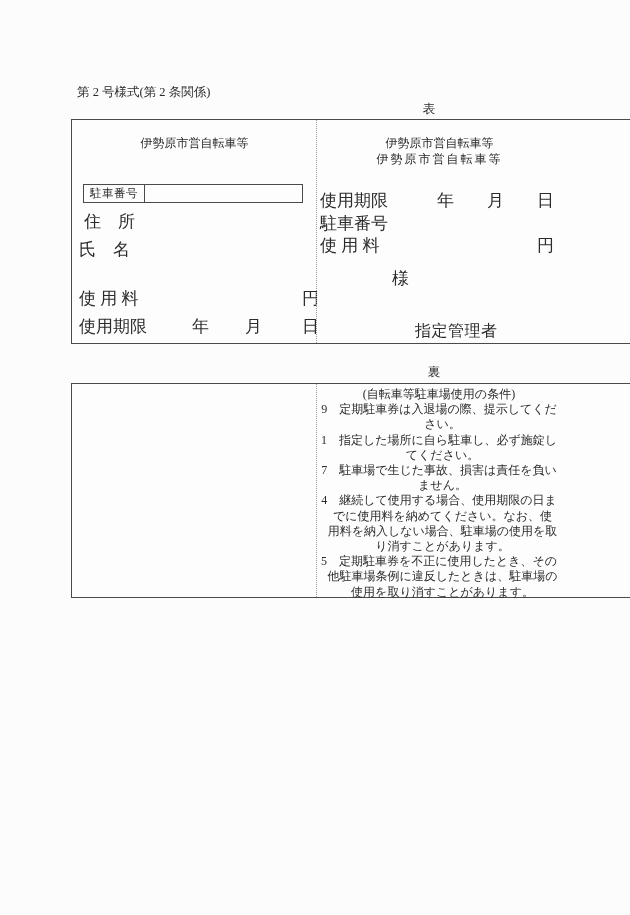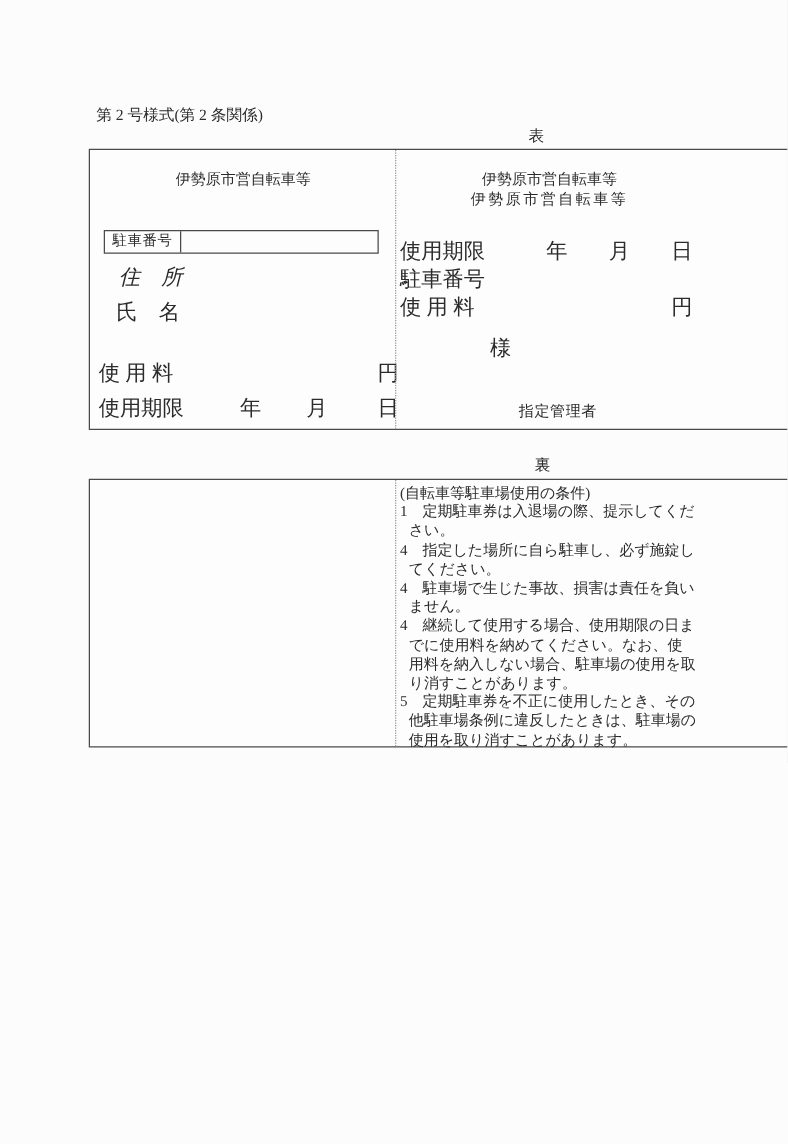--- a/index.html
+++ b/index.html
@@ -74,29 +74,29 @@
     border-right: 1px solid #4a4a4a;
     font-size: 11.5px;
     line-height: 17px;
     text-align: center;
     letter-spacing: 0.5px;
   }
   .pn-value { flex: 1; }
   .issuer {
     position: absolute;
     left: 98px; top: 201px;
-    font-size: 12px;
+    font-size: 16px;
     letter-spacing: 0.5px;
     white-space: pre;
   }
   .conditions {
     padding: 3px 4px 0 3px;
     font-size: 12px;
     line-height: 15.2px;
-    text-align: left;
+    text-align: center;
   }
   .cond-title { }
   .cond-item {
     padding-left: 7px;
     text-indent: -7px;
   }
 </style>
 </head>
 <body>
 
@@ -111,22 +111,22 @@
     <div class="half left">
       <div class="ticket-title">
         <div>伊勢原市営自転車等</div>
       </div>
 
       <div class="pn-box">
         <div class="pn-label">駐車番号</div>
         <div class="pn-value"></div>
       </div>
 
-      <div class="fld" style="left:23px; top:95px;font-style:italic;">住　所</div>
-      <div class="fld" style="left:21px; top:123px;">氏　名</div>
+      <div class="fld" style="left:12px; top:95px;">住　所</div>
+      <div class="fld" style="left:7px; top:123px;">氏　名</div>
 
       <div class="fld" style="left:7px; top:172px;">使 用 料</div>
       <div class="fld" style="left:230px; top:172px;">円</div>
 
       <div class="fld" style="left:7px; top:200px;">使用期限</div>
       <div class="fld" style="left:120px; top:200px;">年</div>
       <div class="fld" style="left:173px; top:200px;">月</div>
       <div class="fld" style="left:230px; top:200px;">日</div>
     </div>
 
@@ -154,23 +154,23 @@
     <div class="divider"></div>
   </div>
 
   <div class="side-label back">裏</div>
 
   <div class="box bottom-box">
     <div class="half left"></div>
 
     <div class="half right conditions">
       <div class="cond-title">(自転車等駐車場使用の条件)</div>
-      <div class="cond-item">1　定期駐車券は入退場の際、提示してください。</div>
-      <div class="cond-item">4　指定した場所に自ら駐車し、必ず施錠してください。</div>
-      <div class="cond-item">4　駐車場で生じた事故、損害は責任を負いません。</div>
+      <div class="cond-item">9　定期駐車券は入退場の際、提示してください。</div>
+      <div class="cond-item">1　指定した場所に自ら駐車し、必ず施錠してください。</div>
+      <div class="cond-item">7　駐車場で生じた事故、損害は責任を負いません。</div>
       <div class="cond-item">4　継続して使用する場合、使用期限の日までに使用料を納めてください。なお、使用料を納入しない場合、駐車場の使用を取り消すことがあります。</div>
       <div class="cond-item">5　定期駐車券を不正に使用したとき、その他駐車場条例に違反したときは、駐車場の使用を取り消すことがあります。</div>
     </div>
 
     <div class="divider"></div>
   </div>
 
 </div>
 
 </body></html>

